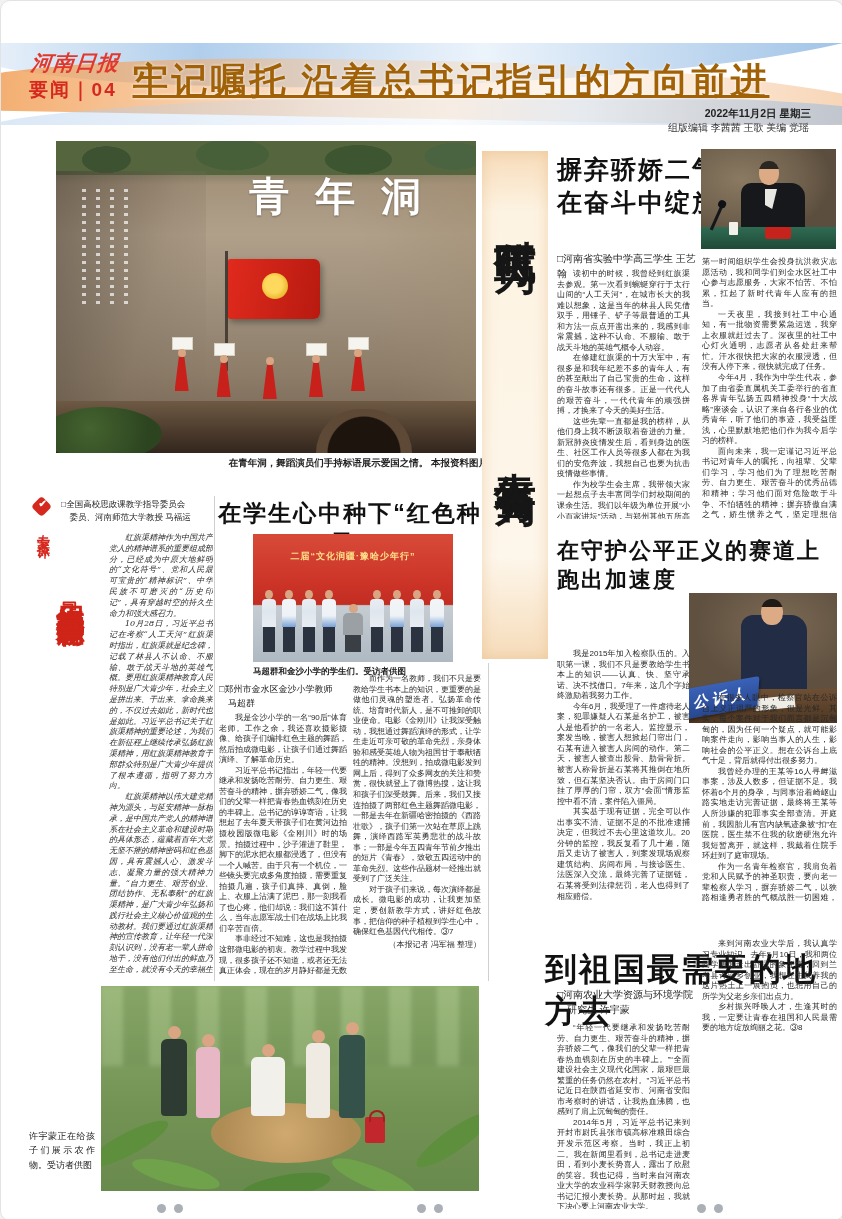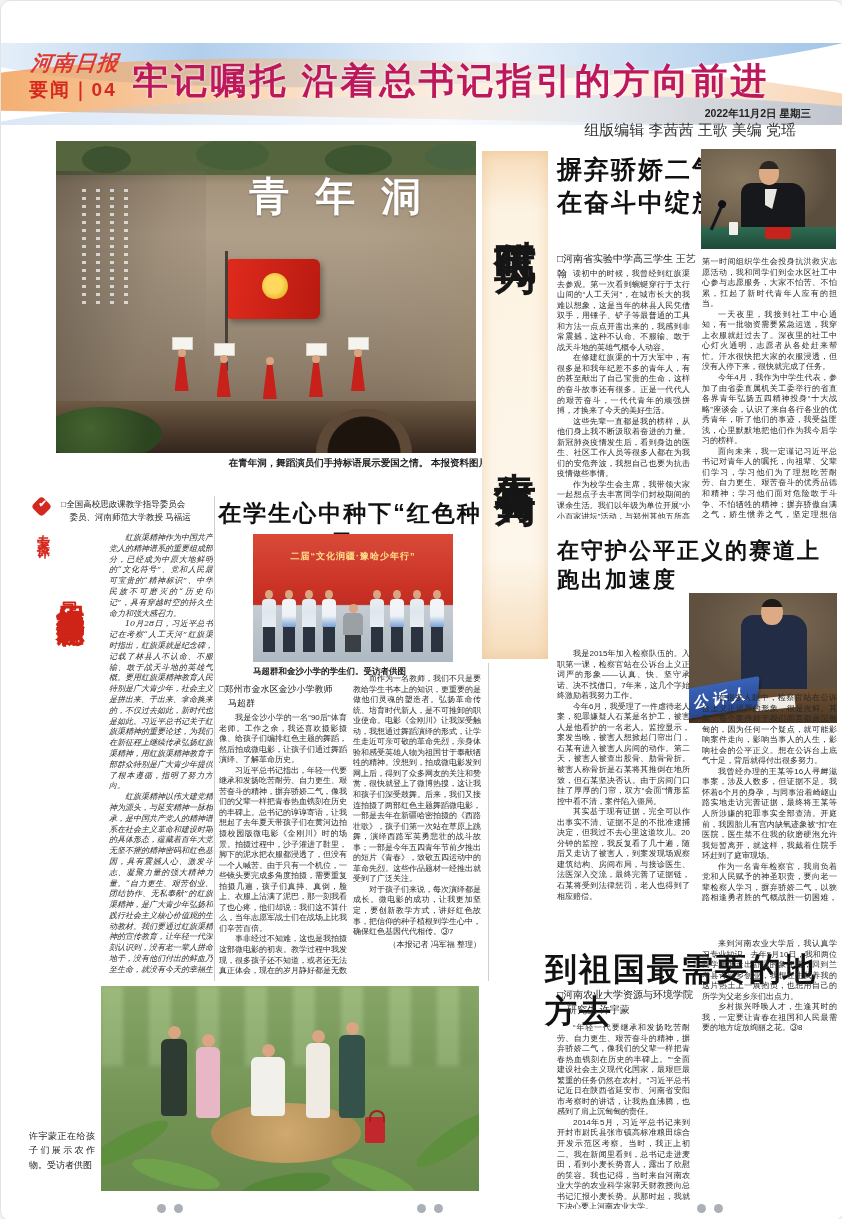--- a/index.html
+++ b/index.html
@@ -14,24 +14,24 @@
   .ribbon .wave-orange{position:absolute;left:-60px;top:18px;width:990px;height:58px;
      background:linear-gradient(90deg,rgba(240,150,70,.85),rgba(247,196,150,.45) 40%,rgba(250,220,190,.25) 65%,rgba(238,160,90,.55));
      border-radius:45% 55% 0 0/80% 110% 0 0;transform:rotate(1.1deg);}
   .ribbon .wave-blue2{position:absolute;left:-30px;top:52px;width:950px;height:34px;
      background:linear-gradient(90deg,rgba(170,200,235,.45),rgba(225,238,250,.2) 50%,rgba(140,180,225,.6));
      border-radius:50% 50% 0 0/100% 100% 0 0;transform:rotate(-.6deg);}
   .brand{position:absolute;left:30px;top:48px;font-family:"DejaVu Serif",serif;font-style:italic;
          font-weight:bold;font-size:21px;color:#e2382c;transform:skewX(-6deg);letter-spacing:1px;}
   .section-label{position:absolute;left:28px;top:76px;font-size:19px;font-weight:bold;color:#d5281e;letter-spacing:2px;}
   .banner-title{position:absolute;left:120px;top:56px;width:660px;text-align:center;
-         font-size:36px;font-weight:900;color:#be185d;letter-spacing:3px;
-         text-shadow:0 0 3px rgba(255,255,255,.9);}
+         font-size:36px;font-weight:900;color:#a16207;letter-spacing:3px;
+         text-shadow:0 0 3px rgba(255,255,255,.9);text-decoration:underline;}
   .dateline{position:absolute;right:32px;top:106px;text-align:right;font-size:10.5px;font-weight:bold;color:#222;}
-  .staffline{position:absolute;right:47px;top:120px;text-align:left;font-size:15px;color:#333;}
+  .staffline{position:absolute;right:34px;top:120px;text-align:left;font-size:10px;color:#333;}
   
   .photo{position:absolute;overflow:hidden;}
   
   .photo-main{left:55px;top:140px;width:420px;height:312px;
      background:linear-gradient(180deg,#56603f 0%,#6b6f52 7%,#a5937c 14%,#b0a08a 30%,#9c8d7a 55%,#8c7c68 75%,#6d5c4b 100%);}
   .pm-trees{position:absolute;left:0;top:0;width:100%;height:34px;
      background:radial-gradient(40px 22px at 12% 55%,#3c5230 60%,transparent 62%),
                 radial-gradient(60px 26px at 42% 40%,#47603a 60%,transparent 62%),
                 radial-gradient(55px 24px at 72% 55%,#3e5531 60%,transparent 62%),
                 radial-gradient(50px 22px at 95% 45%,#4a6340 60%,transparent 62%),#55663f;}
@@ -335,21 +335,21 @@
   <div class="photo photo-justice">
     <div class="pj-woman"></div>
     <div class="pj-head"></div>
     <div class="pj-desk"></div>
     <div class="pj-paper"></div>
     <div class="pj-plate">
       <span>公诉人</span>
     </div>
   </div>
   <div class="coltext" style="left:556px;top:648px;width:133px;height:288px">
-    <p>我是2015年加入检察队伍的。入职第一课，检察官站在公诉台上义正词严的形象——认真、快、坚守承诺、决不找借口。7年来，这几个字始终激励着我努力工作。</p>
+    <p>我是2015年加入检察队伍的。入职第一课，我们不只是要教给学生书本上的知识——认真、快、坚守承诺、决不找借口。7年来，这几个字始终激励着我努力工作。</p>
     <p>今年6月，我受理了一件虐待老人案，犯罪嫌疑人石某是名护工，被害人是他看护的一名老人。监控显示，案发当晚，被害人想掀起门帘出门，石某有进入被害人房间的动作。第二天，被害人被查出股骨、肋骨骨折。被害人称骨折是石某将其推倒在地所致，但石某坚决否认。由于房间门口挂了厚厚的门帘，双方“会面”情形监控中看不清，案件陷入僵局。</p>
     <p>其实基于现有证据，完全可以作出事实不清、证据不足的不批准逮捕决定，但我过不去心里这道坎儿。20分钟的监控，我反复看了几十遍，随后又走访了被害人，到案发现场观察建筑结构、房间布局，与接诊医生、法医深入交流，最终完善了证据链，石某将受到法律惩罚，老人也得到了相应赔偿。</p>
   </div>
   <div class="coltext" style="left:701px;top:692px;width:135px;height:208px">
     <p>在很多人眼中，检察官站在公诉台上义正词严的形象，很是光鲜。其实，每个案件对于我们而言都是沉甸甸的，因为任何一个疑点，就可能影响案件走向，影响当事人的人生，影响社会的公平正义。想在公诉台上底气十足，背后就得付出很多努力。</p>
     <p>我曾经办理的王某等16人寻衅滋事案，涉及人数多，但证据不足。我怀着6个月的身孕，与同事沿着崎岖山路实地走访完善证据，最终将王某等人所涉嫌的犯罪事实全部查清。开庭前，我因胎儿有宫内缺氧迹象被“扣”在医院，医生禁不住我的软磨硬泡允许我短暂离开，就这样，我戴着住院手环赶到了庭审现场。</p>
     <p>作为一名青年检察官，我肩负着党和人民赋予的神圣职责，要向老一辈检察人学习，摒弃骄娇二气，以狭路相逢勇者胜的气概战胜一切困难，在守护公平正义的赛道上跑出青春加速度。③6</p>
 
   </div>
 

